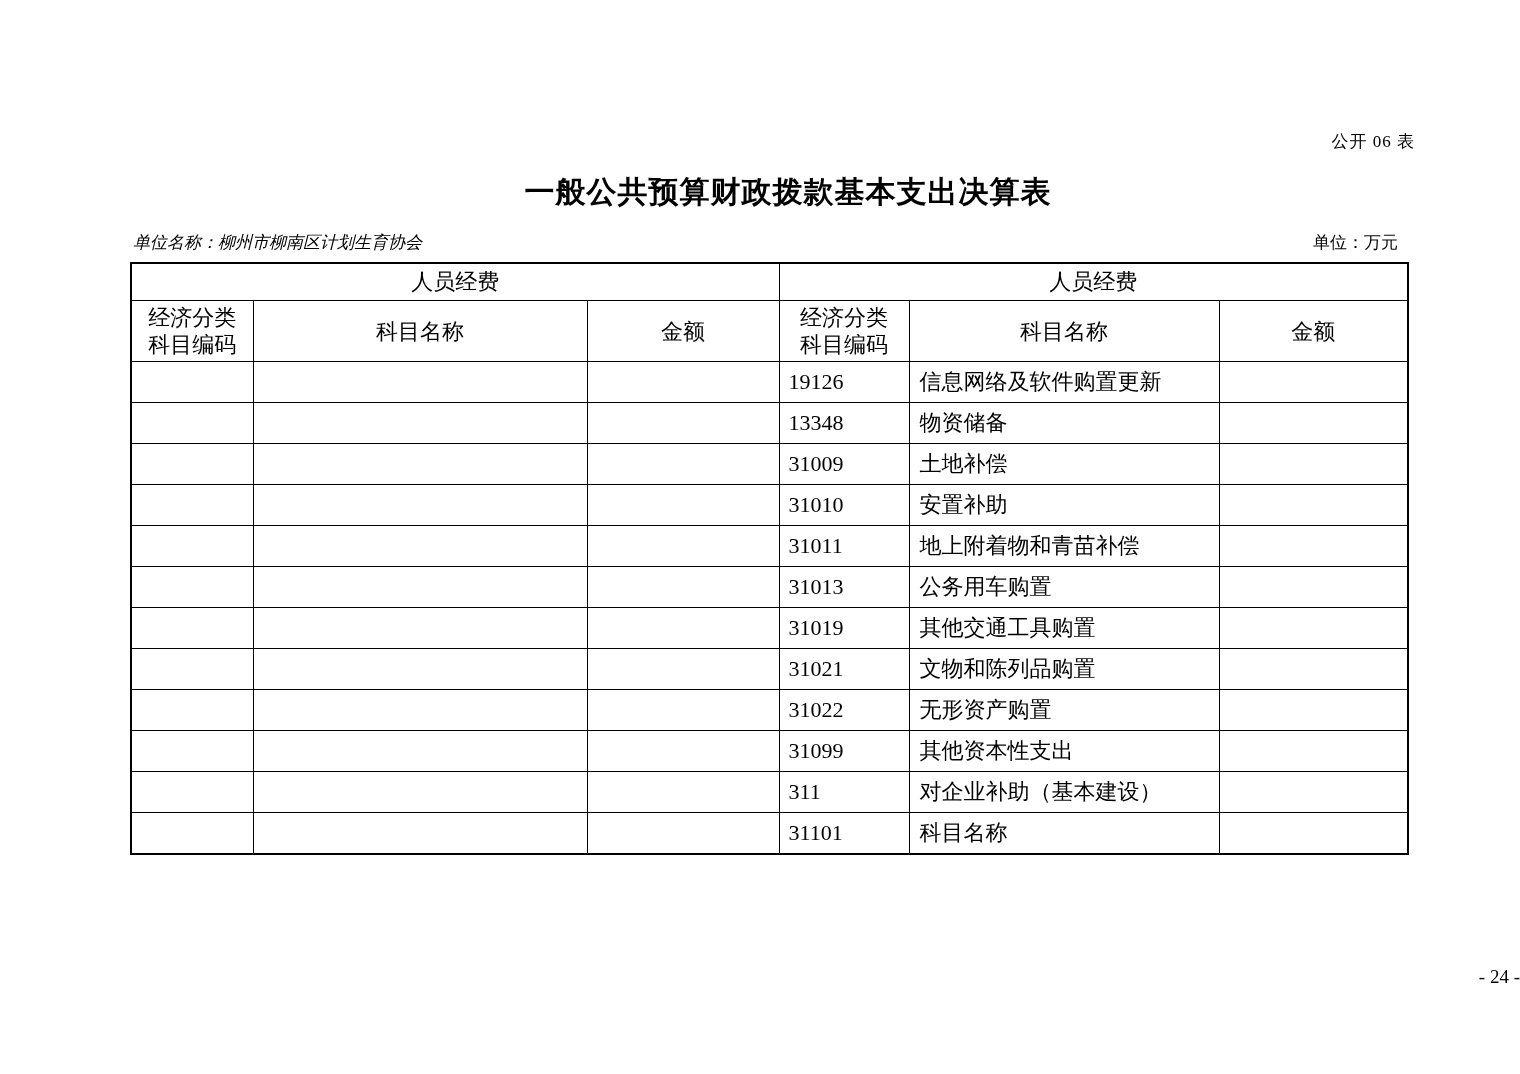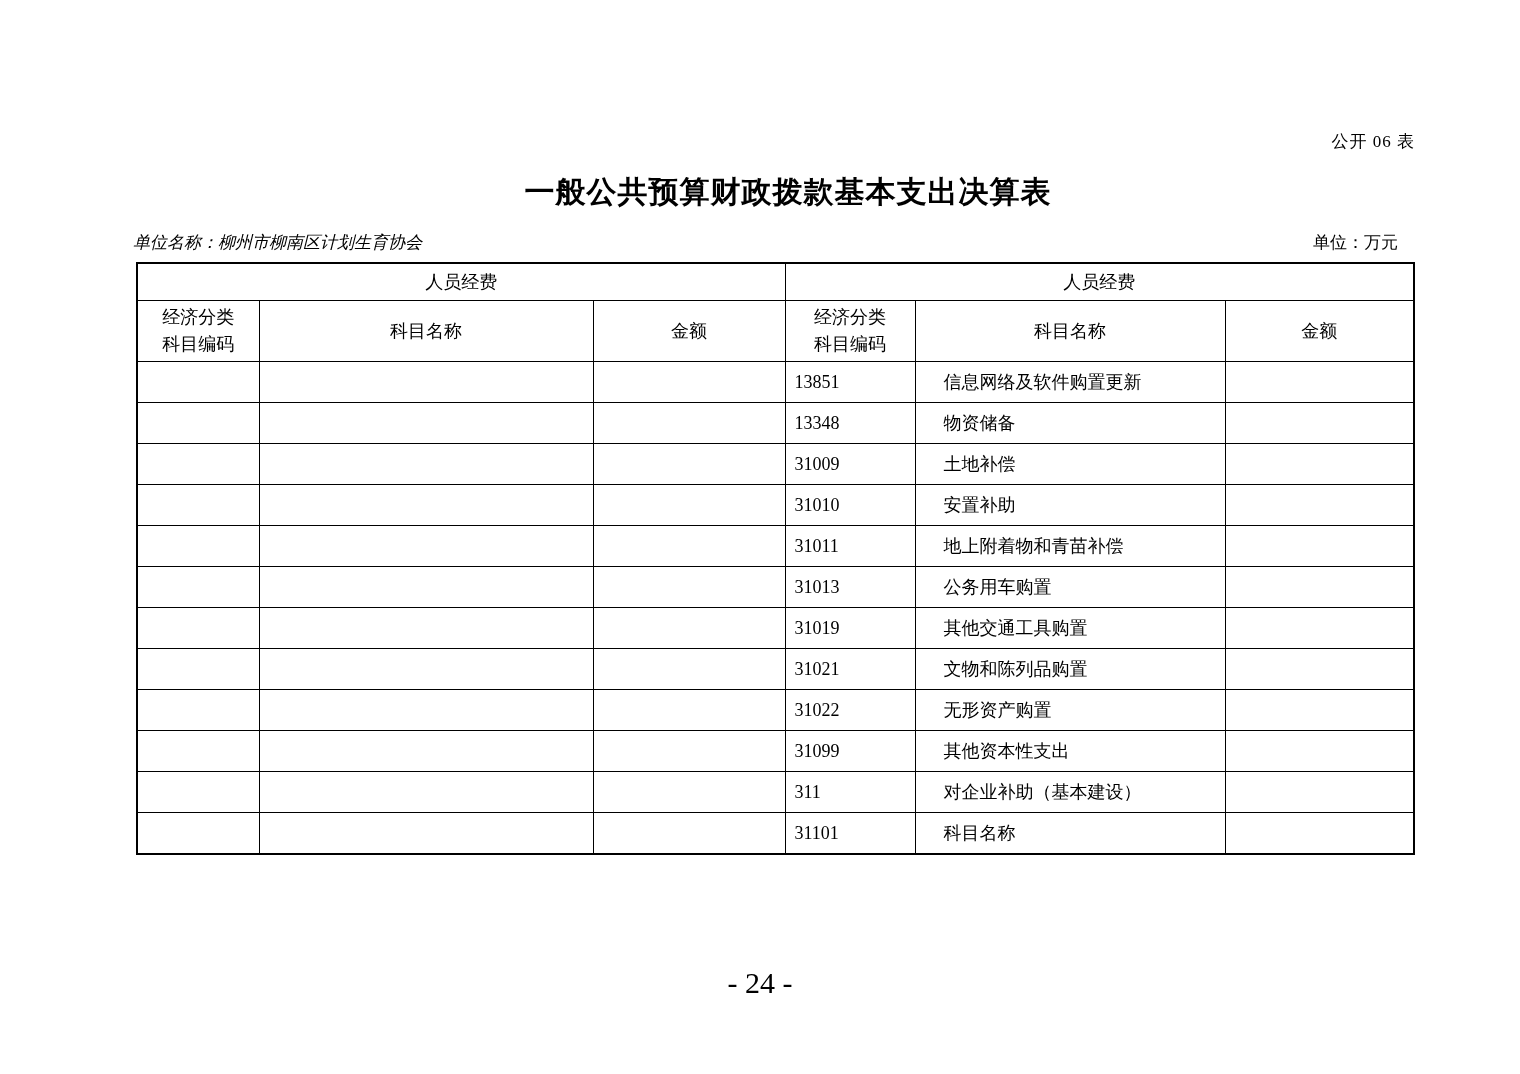--- a/index.html
+++ b/index.html
@@ -41,54 +41,54 @@
     left: 122px;
     width: 1276px;
     display: flex;
     justify-content: space-between;
     font-size: 17px;
   }
   .info-row .unit-name { padding-left: 11px; font-style: italic; }
   table.fin-table {
     position: absolute;
     top: 262px;
-    left: 136px;
+    left: 130px;
     width: 1277px;
     border-collapse: collapse;
     table-layout: fixed;
-    font-size: 18px;
+    font-size: 22px;
   }
   table.fin-table, table.fin-table th, table.fin-table td {
     border: 1px solid #000;
   }
   table.fin-table { border: 2px solid #000; }
   table.fin-table th {
     font-weight: normal;
     text-align: center;
     vertical-align: middle;
   }
   tr.group-row th { height: 34px; }
   tr.sub-row th { height: 58px; line-height: 27px; }
   tr.data-row td {
     height: 38px;
     vertical-align: middle;
     text-align: left;
     overflow: hidden;
     white-space: nowrap;
   }
   td.code-cell { padding-left: 9px; }
-  td.name-cell { padding-left: 28px; }
+  td.name-cell { padding-left: 10px; }
   td.amount-cell { padding-left: 6px; }
   .page-number {
     position: absolute;
     top: 966px;
     left: 0;
     width: 100%;
-    text-align: center;
-    font-size: 30px;
+    text-align: right;
+    font-size: 19px;
   }
 </style>
 </head>
 <body>
 
 <div class="page">
 
   <div class="doc-label">公开 06 表</div>
 
   <h1 class="title">一般公共预算财政拨款基本支出决算表</h1>
@@ -125,21 +125,21 @@
         </th>
         <th>科目名称</th>
         <th>金额</th>
       </tr>
     </thead>
     <tbody>
         <tr class="data-row">
       <td class="code-cell"></td>
       <td class="name-cell"></td>
       <td class="amount-cell"></td>
-      <td class="code-cell">13851</td>
+      <td class="code-cell">19126</td>
       <td class="name-cell">信息网络及软件购置更新</td>
       <td class="amount-cell"></td>
     </tr>
         <tr class="data-row">
       <td class="code-cell"></td>
       <td class="name-cell"></td>
       <td class="amount-cell"></td>
       <td class="code-cell">13348</td>
       <td class="name-cell">物资储备</td>
       <td class="amount-cell"></td>

